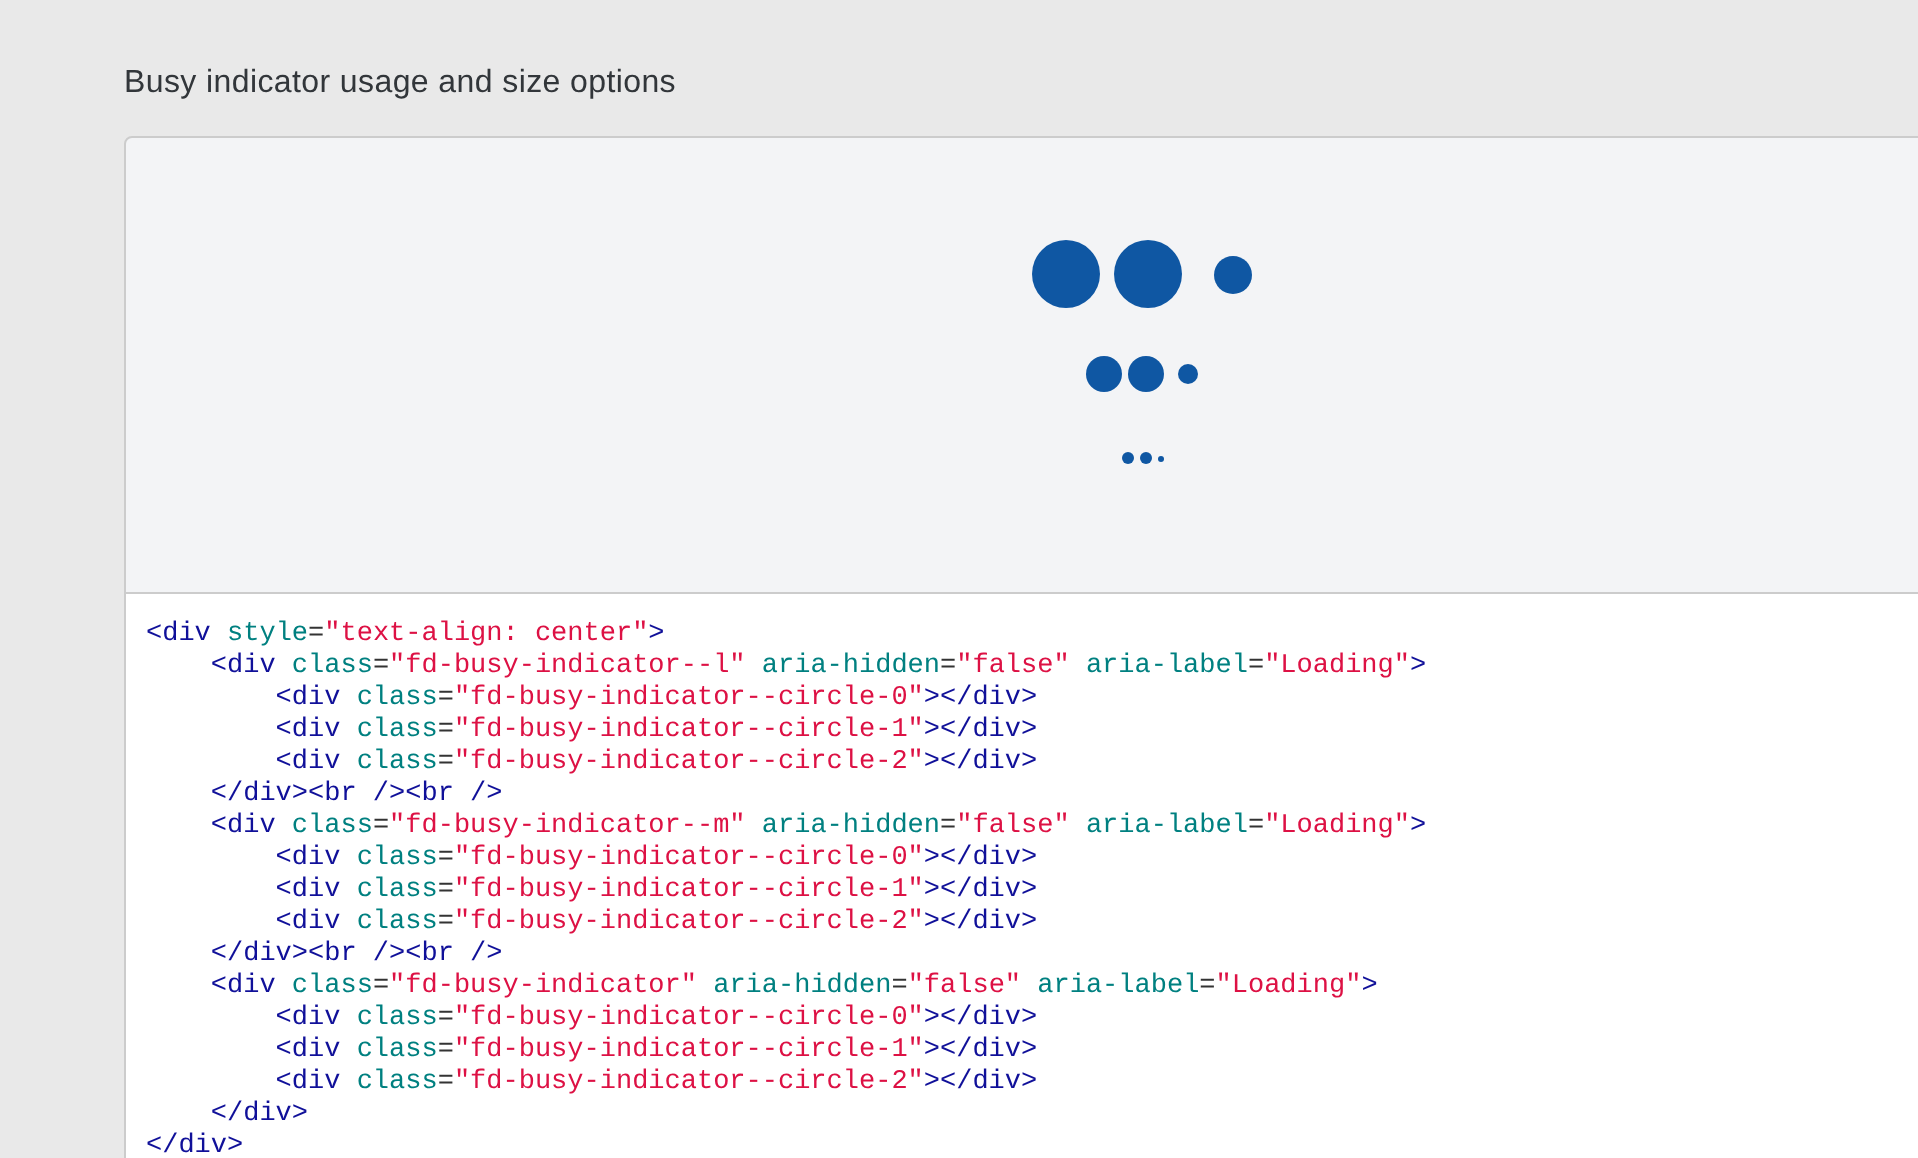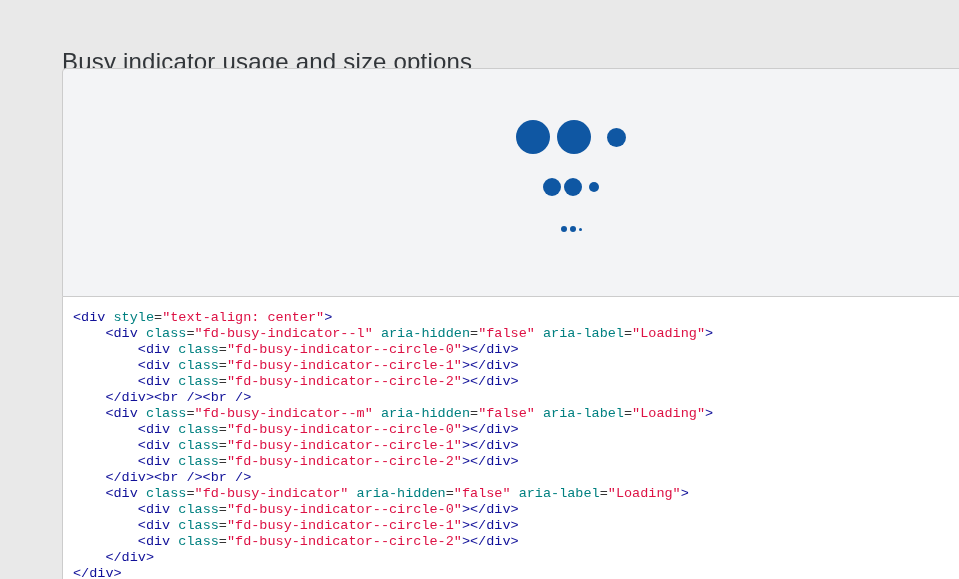--- a/index.html
+++ b/index.html
@@ -5,22 +5,22 @@
   * { box-sizing: border-box; }
   html, body {
     margin: 0; padding: 0;
     width: 959px; height: 579px;
     overflow: hidden;
     background: #e9e9e9;
     font-family: "Liberation Sans", sans-serif;
   }
   .page-title {
     position: absolute;
-    left: 62px; top: 32px;
-    font-size: 24px;
+    left: 62px; top: 22px;
+    font-size: 16px;
     font-weight: 400;
     color: #32363a;
     letter-spacing: 0.2px;
   }
   .card {
     position: absolute;
     left: 62px; top: 68px;
     width: 1018px;
   }
   .preview-panel {

